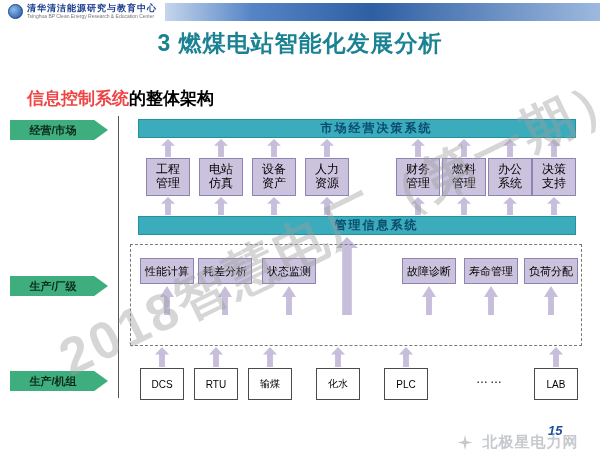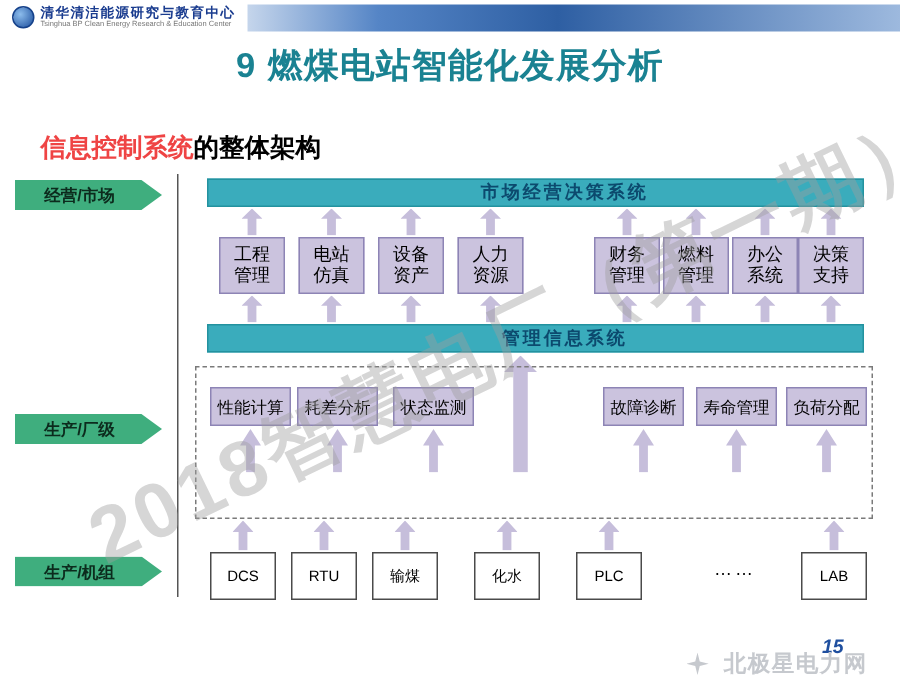--- a/index.html
+++ b/index.html
@@ -81,21 +81,21 @@
 
   <div class="topbar"></div>
   <div class="logo">
     <div class="globe"></div>
     <div>
       <div class="org-cn">清华清洁能源研究与教育中心</div>
       <div class="org-en">Tsinghua BP Clean Energy Research &amp; Education Center</div>
     </div>
   </div>
 
-  <div class="title">9 燃煤电站智能化发展分析</div>
+  <div class="title">3 燃煤电站智能化发展分析</div>
   <div class="subtitle"><span class="hl">信息控制系统</span><span>的整体架构</span></div>
 
   <div class="glabel" style="top:120px">经营/市场</div>
   <div class="glabel" style="top:276px">生产/厂级</div>
   <div class="glabel" style="top:371px">生产/机组</div>
   <div class="vline"></div>
 
   <div class="bar" style="left:138px;top:119px;width:438px">市场经营决策系统</div>
 
   <div class="ar rowA" style="left:161px"></div>

